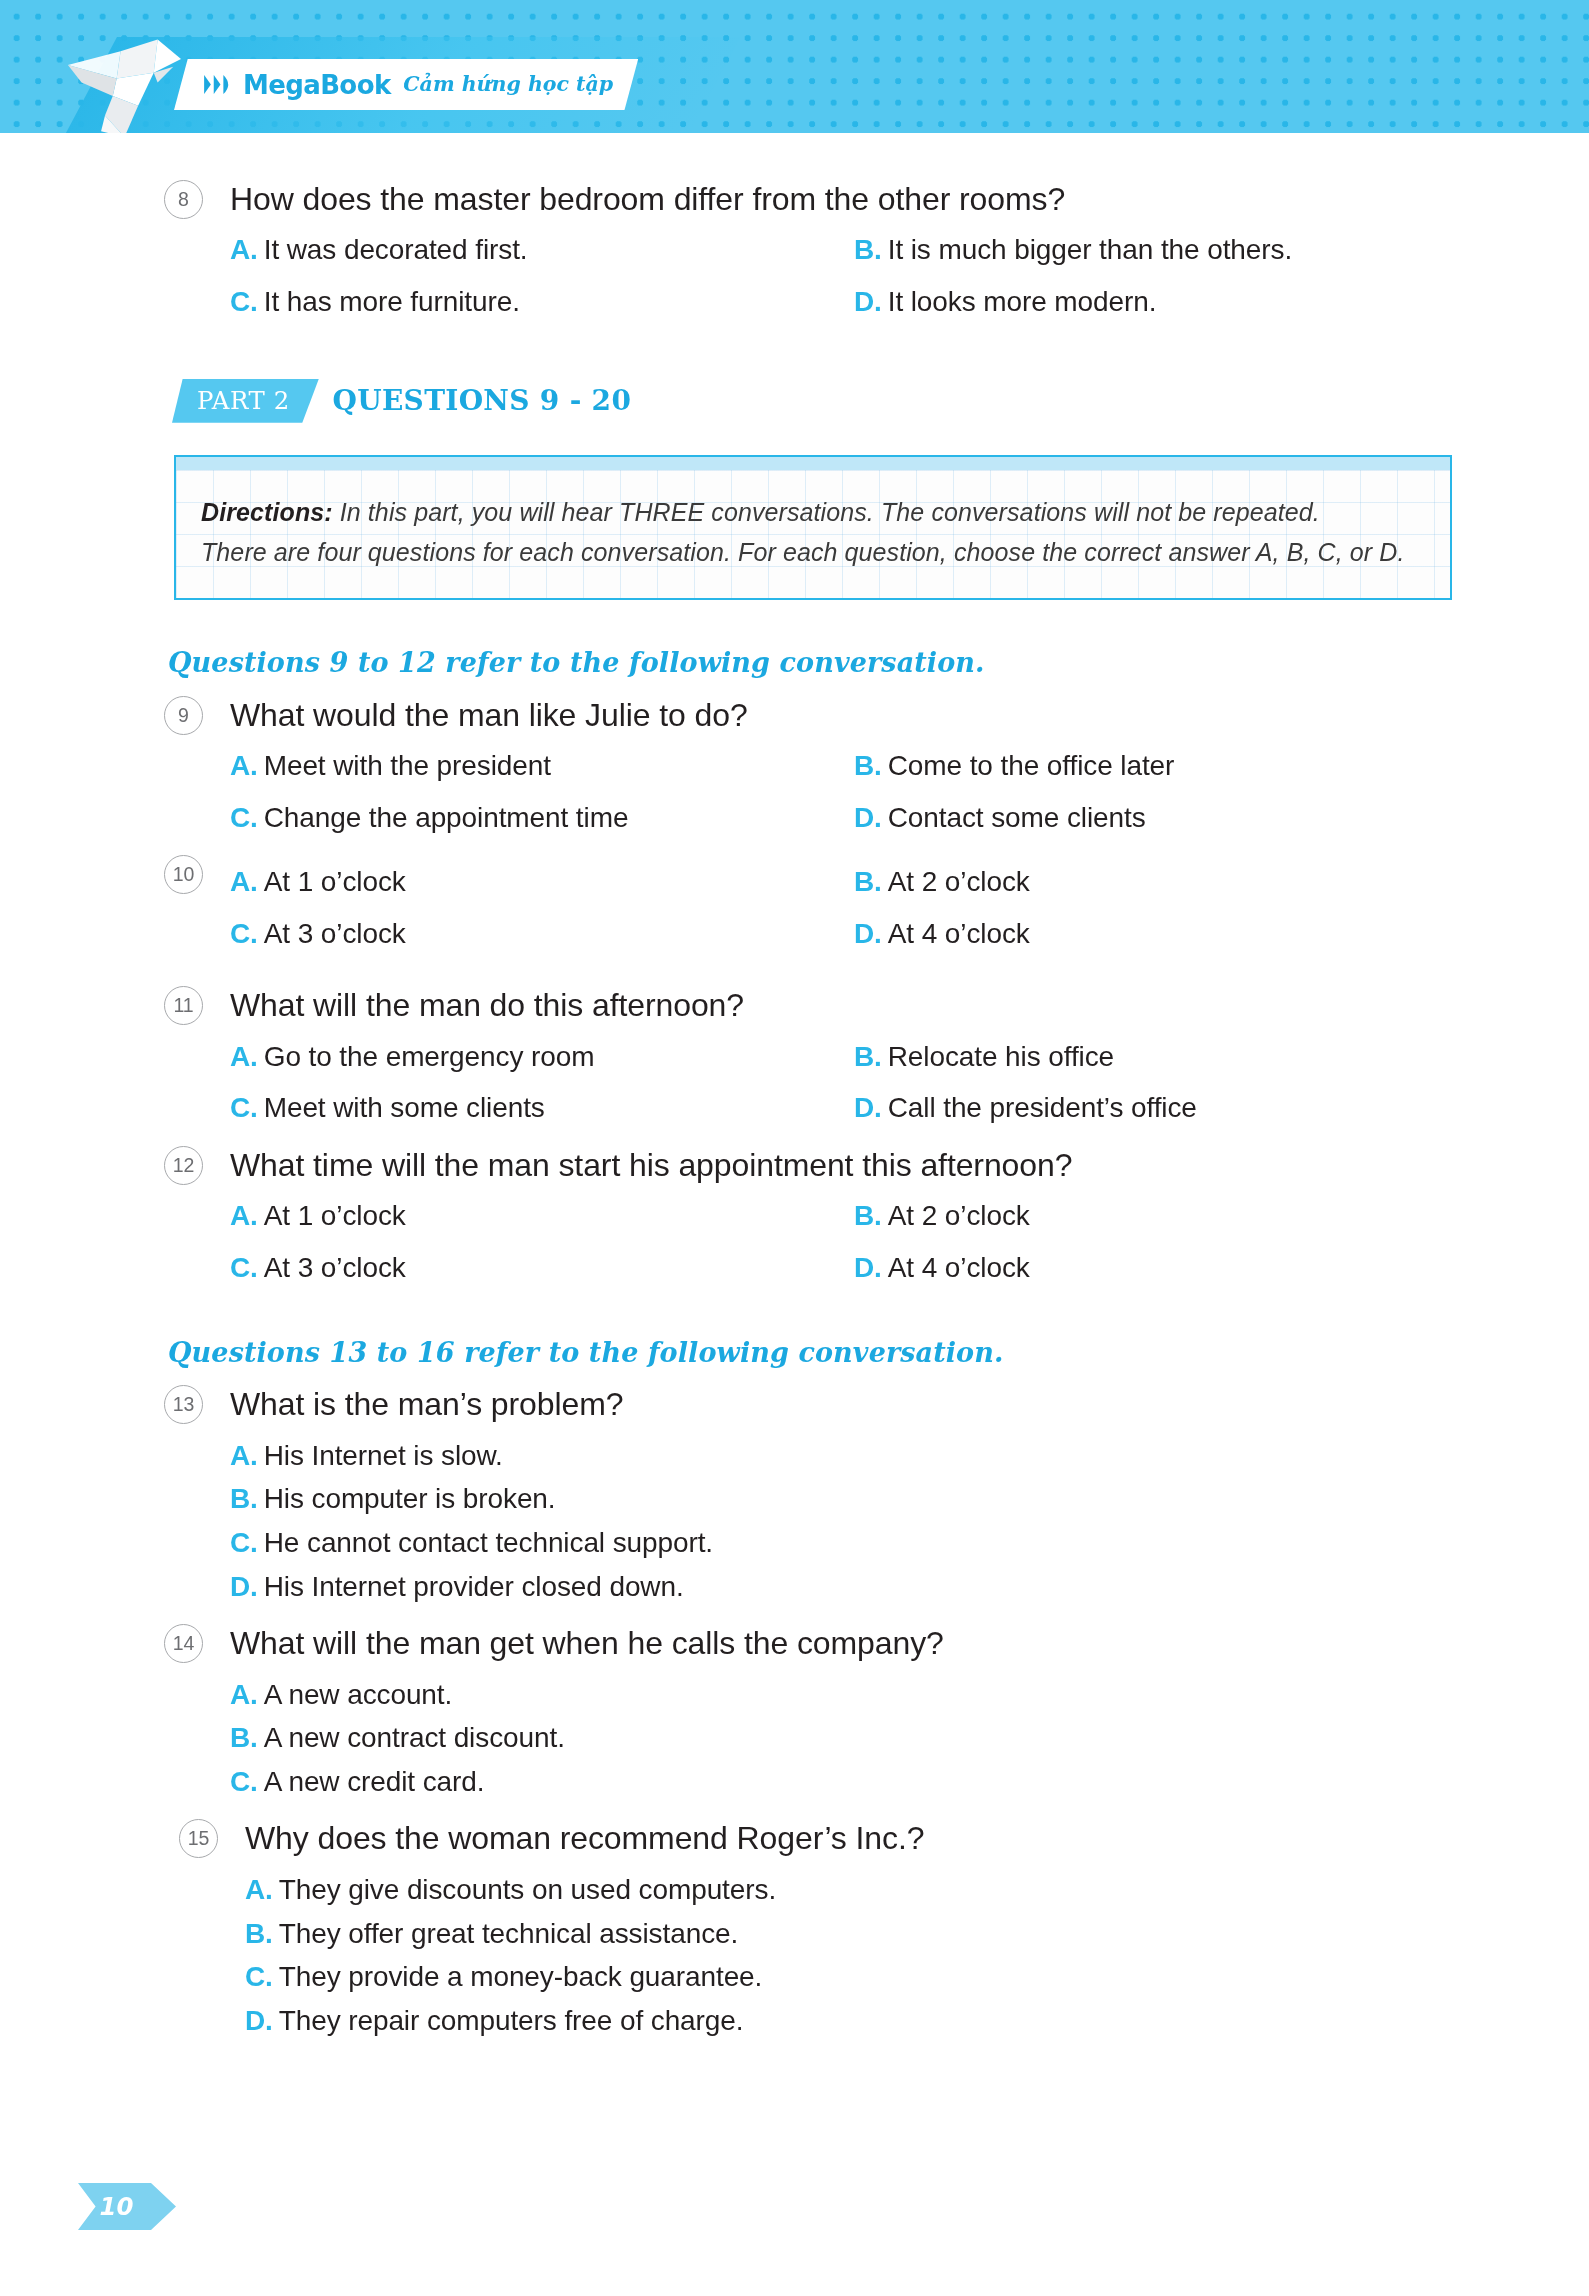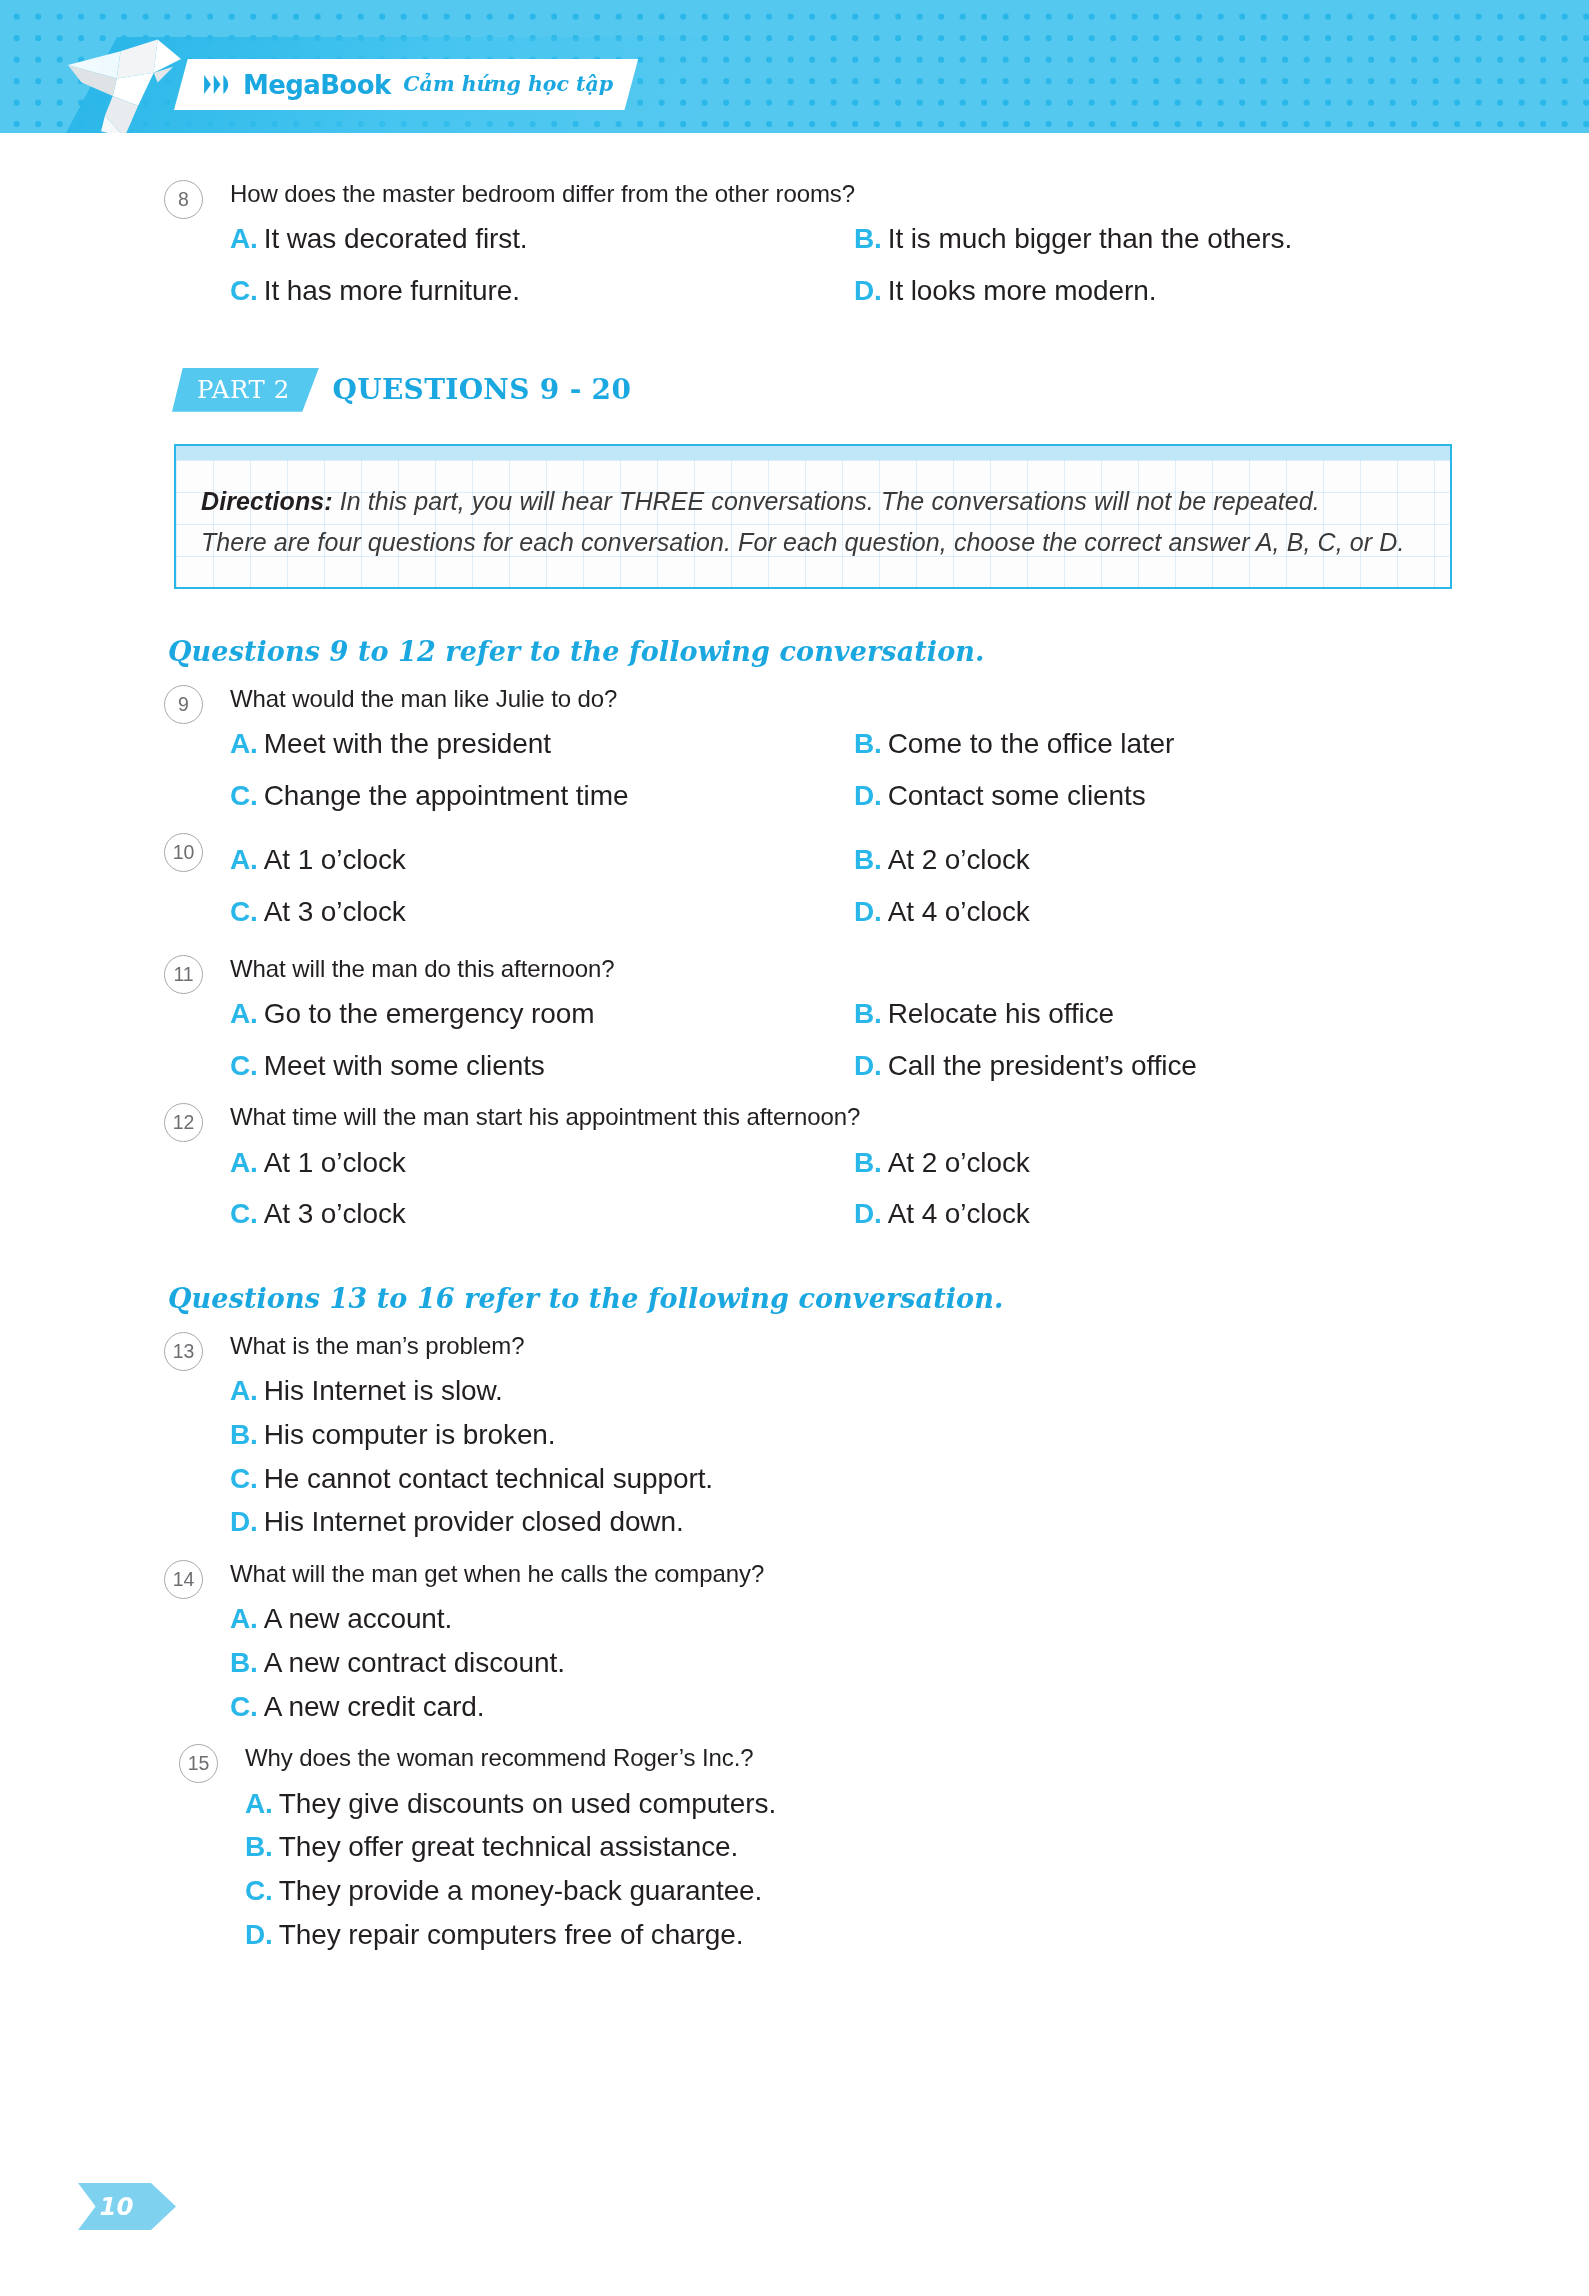--- a/index.html
+++ b/index.html
@@ -106,21 +106,21 @@
     color: #6d6e71;
     font-family: "Liberation Sans", sans-serif;
     font-size: 19.5px;
     display: flex;
     align-items: center;
     justify-content: center;
     box-sizing: border-box;
   }
   .qtext {
     margin-left: 66px;
-    font-size: 24px;
+    font-size: 32px;
     line-height: 1.36;
     color: #231f20;
     letter-spacing: -0.1px;
   }
   .opts {
     padding-left: 230px;
     margin-top: 6.8px;
   }
   .opt-grid {
     display: grid;
@@ -320,21 +320,21 @@
     <div class="opts">
       <div class="opt-grid">
         <div class="opt"><span class="ltr">A.</span><span>At 1 o’clock</span></div>
         <div class="opt"><span class="ltr">B.</span><span>At 2 o’clock</span></div>
         <div class="opt"><span class="ltr">C.</span><span>At 3 o’clock</span></div>
         <div class="opt"><span class="ltr">D.</span><span>At 4 o’clock</span></div>
       </div>
     </div>
   </div>
 
-  <div class="qblock" style="margin-top:19px;">
+  <div class="qblock" style="margin-top:29px;">
     <div class="qrow">
       <span class="qnum">11</span>
       <span class="qtext">What will the man do this afternoon?</span>
     </div>
     <div class="opts">
       <div class="opt-grid">
         <div class="opt"><span class="ltr">A.</span><span>Go to the emergency room</span></div>
         <div class="opt"><span class="ltr">B.</span><span>Relocate his office</span></div>
         <div class="opt"><span class="ltr">C.</span><span>Meet with some clients</span></div>
         <div class="opt"><span class="ltr">D.</span><span>Call the president’s office</span></div>

